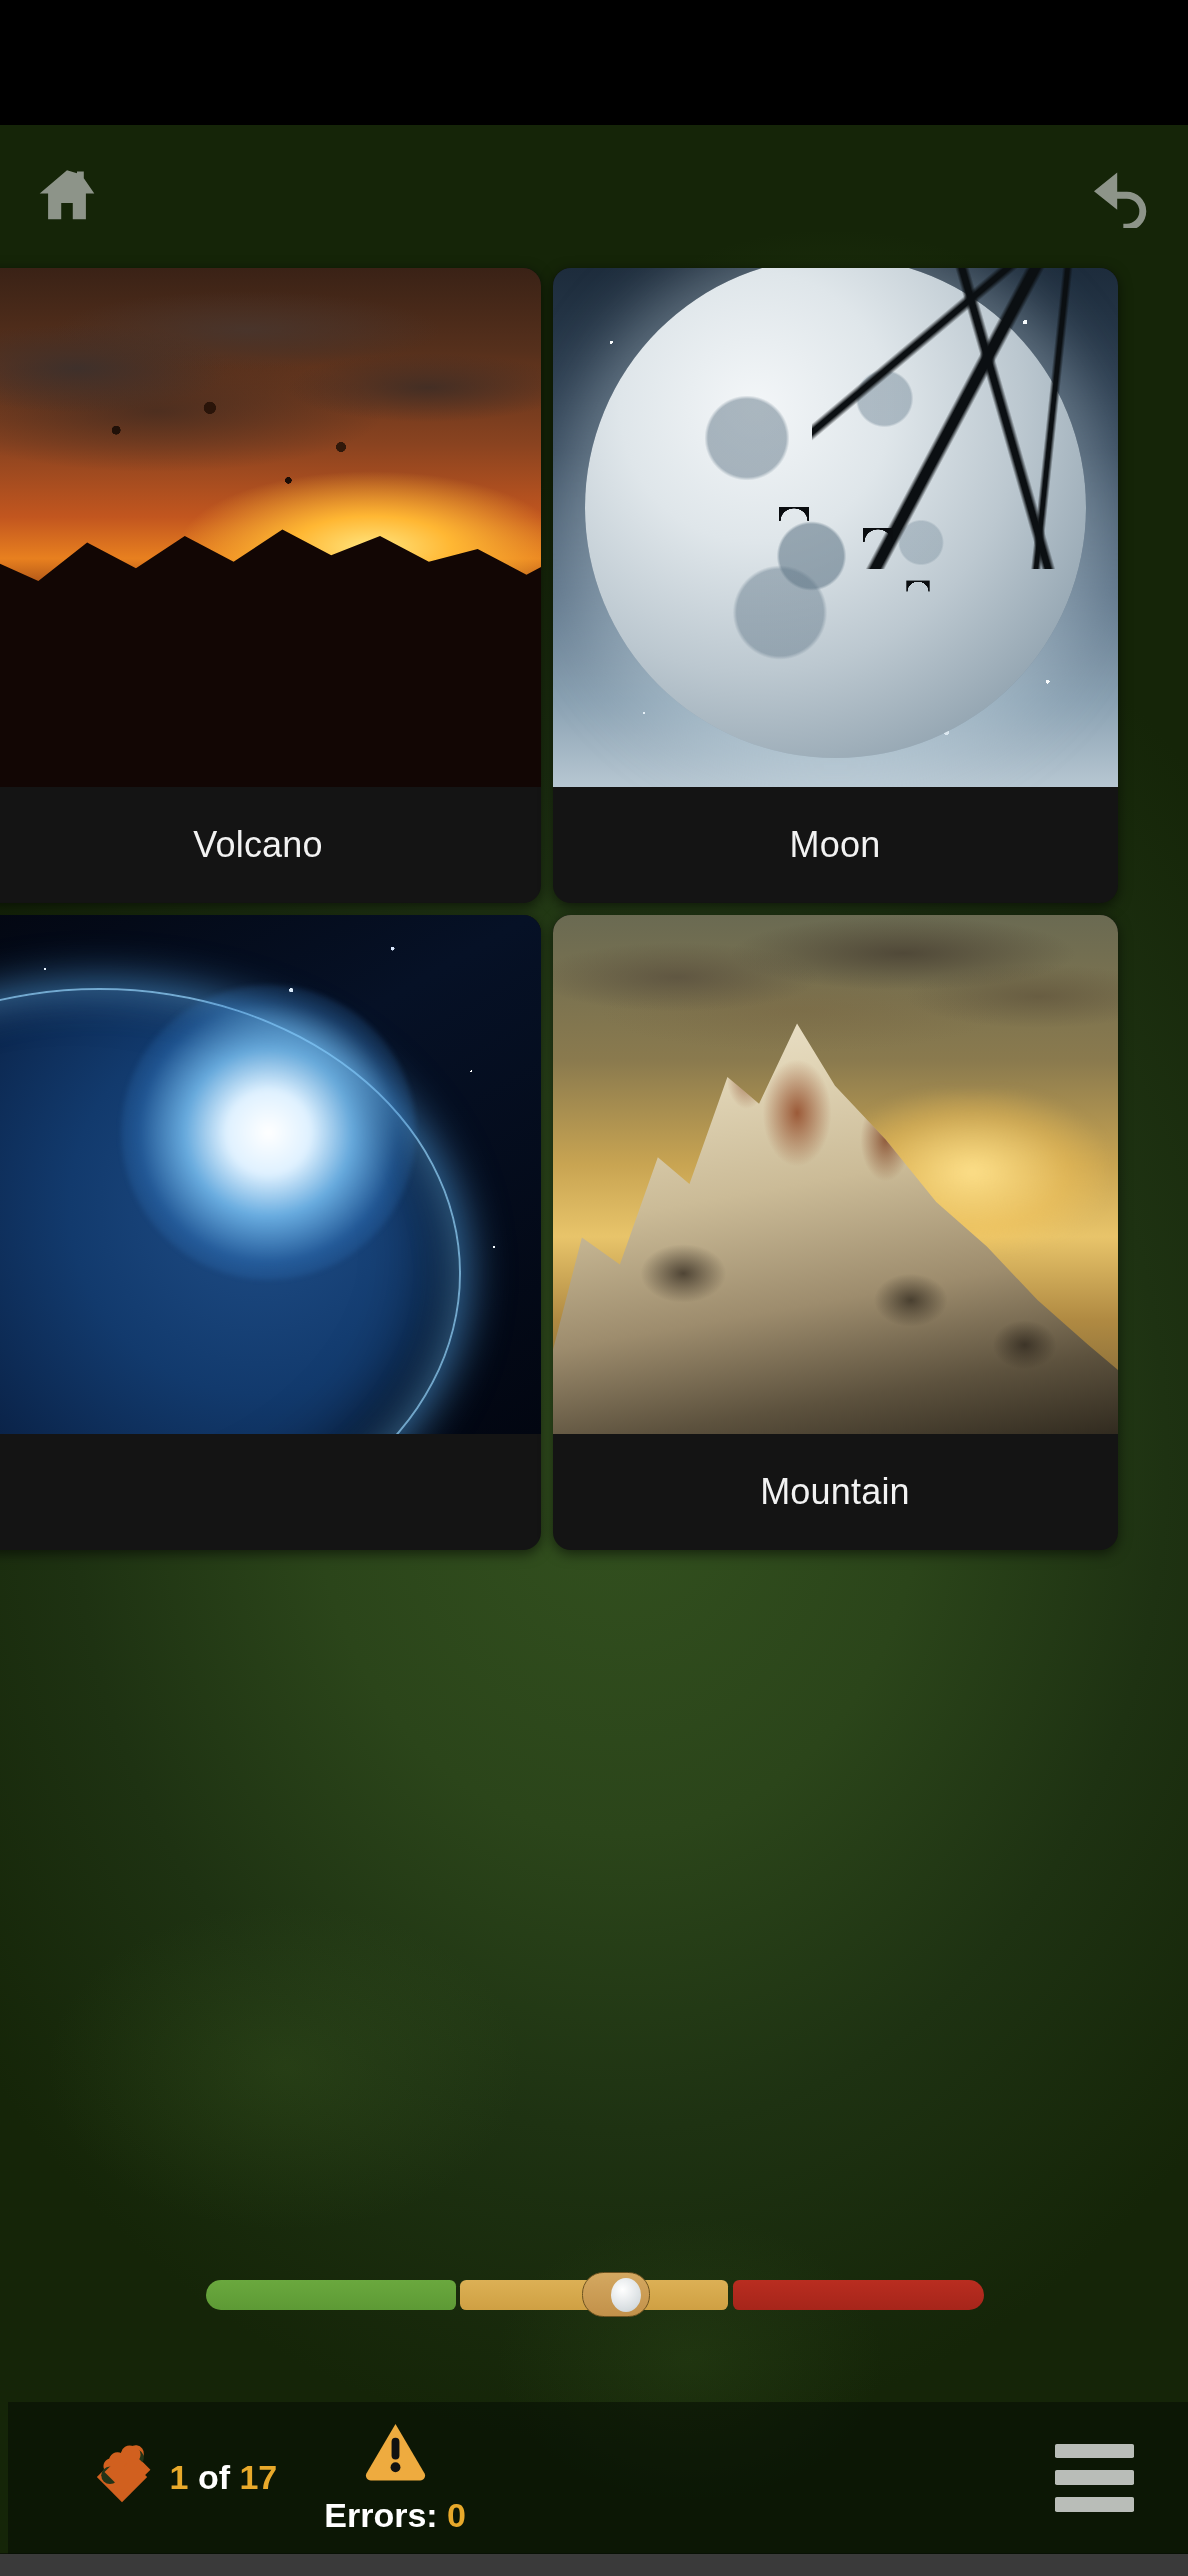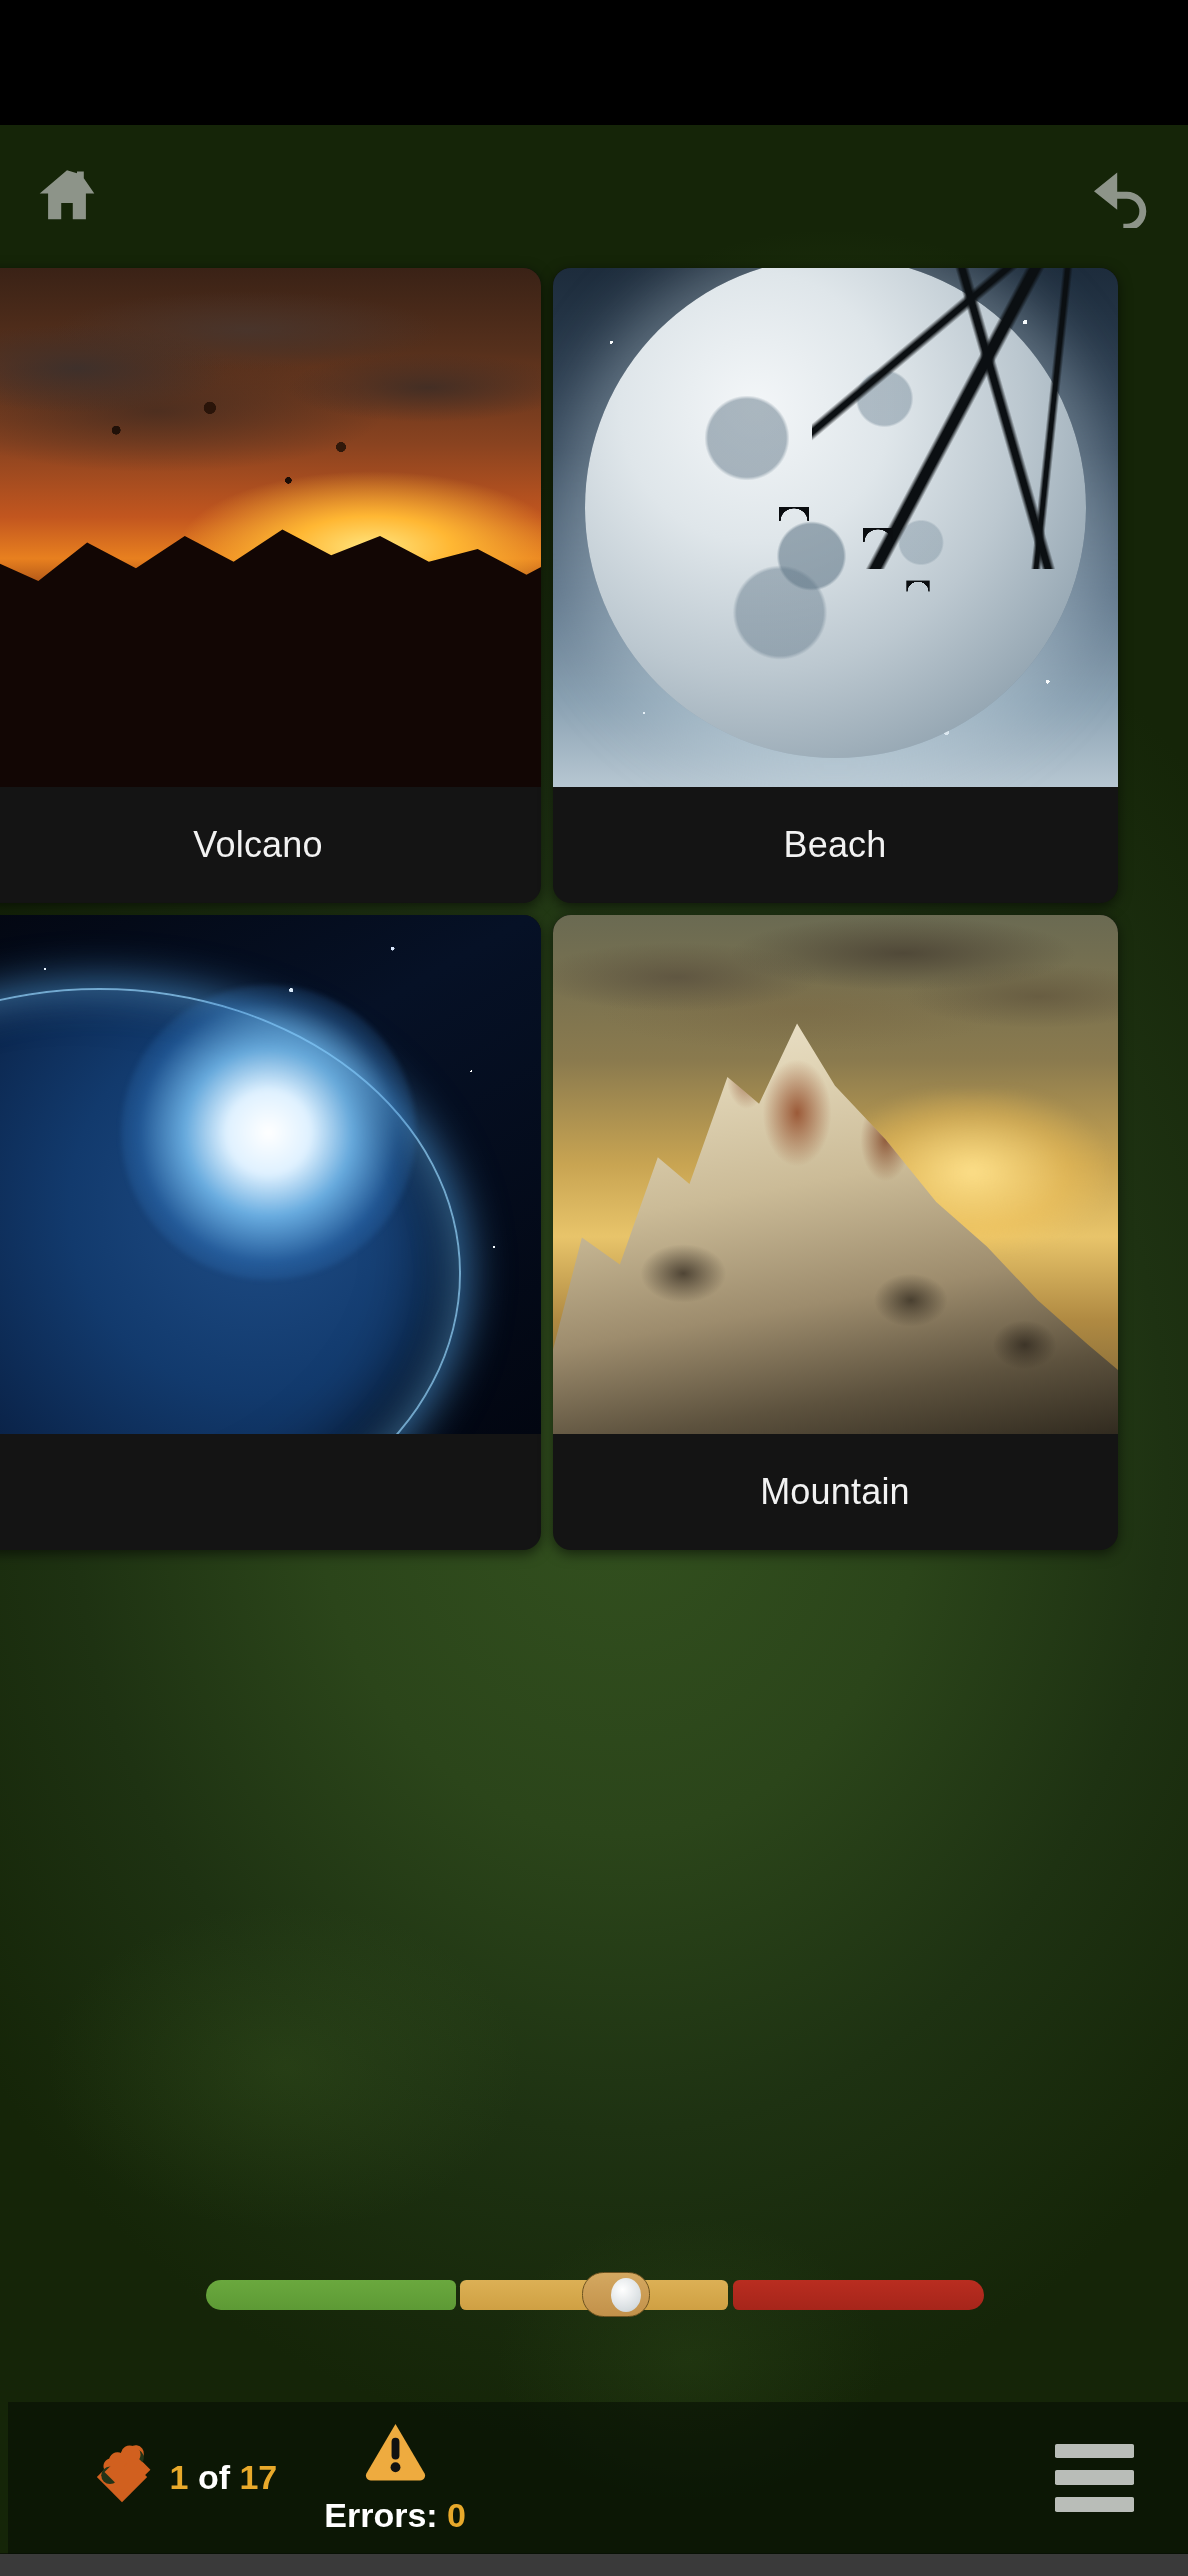--- a/index.html
+++ b/index.html
@@ -480,21 +480,21 @@
           <div class="mn-stars"></div>
           <div class="mn-disc">
               <div class="mn-craters"></div>
             </div>
           <div class="mn-branch"></div>
           <div class="mn-bird mn-b1"></div>
           <div class="mn-bird mn-b2"></div>
           <div class="mn-bird mn-b3"></div>
         </div>
       </div>
-      <div class="card-label">Beach</div>
+      <div class="card-label">Moon</div>
     </div>
 
     <div class="card">
       <div class="card-img">
         <div class="art-earth">
           <div class="er-stars"></div>
           <div class="er-globe"></div>
           <div class="er-limb"></div>
           <div class="er-flare"></div>
         </div>

